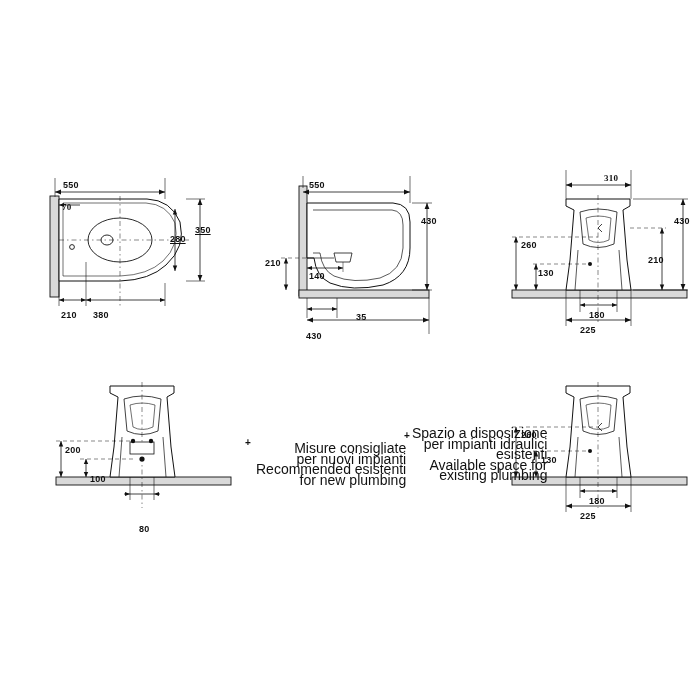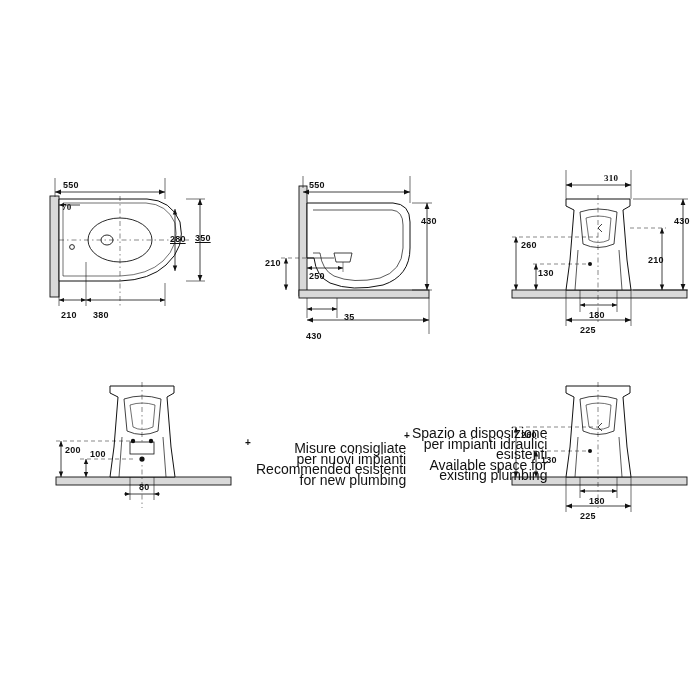--- a/index.html
+++ b/index.html
@@ -280,40 +280,40 @@
         <path d="M566 506 l6 -2.4 v4.8 z" fill="#111111" stroke="none"></path>
         <path d="M631 506 l-6 -2.4 v4.8 z" fill="#111111" stroke="none"></path>
       </g>
 
     </g>
   </svg>
 
   <div id="dim-layer">
       <div class="dim-text" style="left: 63px; top: 180px;">550</div>
       <div class="dim-text" style="left: 62px; top: 202px; font-family: Liberation Serif, serif;">70</div>
-      <div class="dim-text" style="left: 195px; top: 233px; text-decoration: underline;">350</div>
+      <div class="dim-text" style="left: 195px; top: 225px; text-decoration: underline;">350</div>
       <div class="dim-text" style="left: 170px; top: 234px; text-decoration: underline;">280</div>
       <div class="dim-text" style="left: 61px; top: 310px;">210</div>
       <div class="dim-text" style="left: 93px; top: 310px;">380</div>
       <div class="dim-text" style="left: 309px; top: 180px;">550</div>
       <div class="dim-text" style="left: 421px; top: 216px;">430</div>
       <div class="dim-text" style="left: 265px; top: 258px;">210</div>
-      <div class="dim-text" style="left: 309px; top: 271px;">250</div>
-      <div class="dim-text" style="left: 344px; top: 312px;">35</div>
+      <div class="dim-text" style="left: 309px; top: 271px;">140</div>
+      <div class="dim-text" style="left: 356px; top: 312px;">35</div>
       <div class="dim-text" style="left: 306px; top: 331px;">430</div>
       <div class="dim-text" style="left: 604px; top: 173px; font-family: Liberation Serif, serif;">310</div>
       <div class="dim-text" style="left: 674px; top: 216px;">430</div>
       <div class="dim-text" style="left: 521px; top: 240px;">260</div>
       <div class="dim-text" style="left: 648px; top: 255px;">210</div>
       <div class="dim-text" style="left: 538px; top: 268px;">130</div>
       <div class="dim-text" style="left: 589px; top: 310px;">180</div>
       <div class="dim-text" style="left: 580px; top: 325px;">225</div>
       <div class="dim-text" style="left: 65px; top: 445px; text-align: center;">200</div>
-      <div class="dim-text" style="left: 90px; top: 449px;">100</div>
-      <div class="dim-text" style="left: 139px; top: 482px;">80</div>
+      <div class="dim-text" style="left: 90px; top: 474px;">100</div>
+      <div class="dim-text" style="left: 139px; top: 524px;">80</div>
       <div class="dim-text" style="left: 521px; top: 430px;">260</div>
       <div class="dim-text" style="left: 541px; top: 455px;">130</div>
       <div class="dim-text" style="left: 589px; top: 496px;">180</div>
       <div class="dim-text" style="left: 580px; top: 511px;">225</div>
     </div>
 
   <div id="note-layer">
       <div class="note-marker" style="left: 245px; top: 437px;">+</div>
       <div class="note" style="left: 256px; top: 443px;">Misure consigliate
 per nuovi impianti

